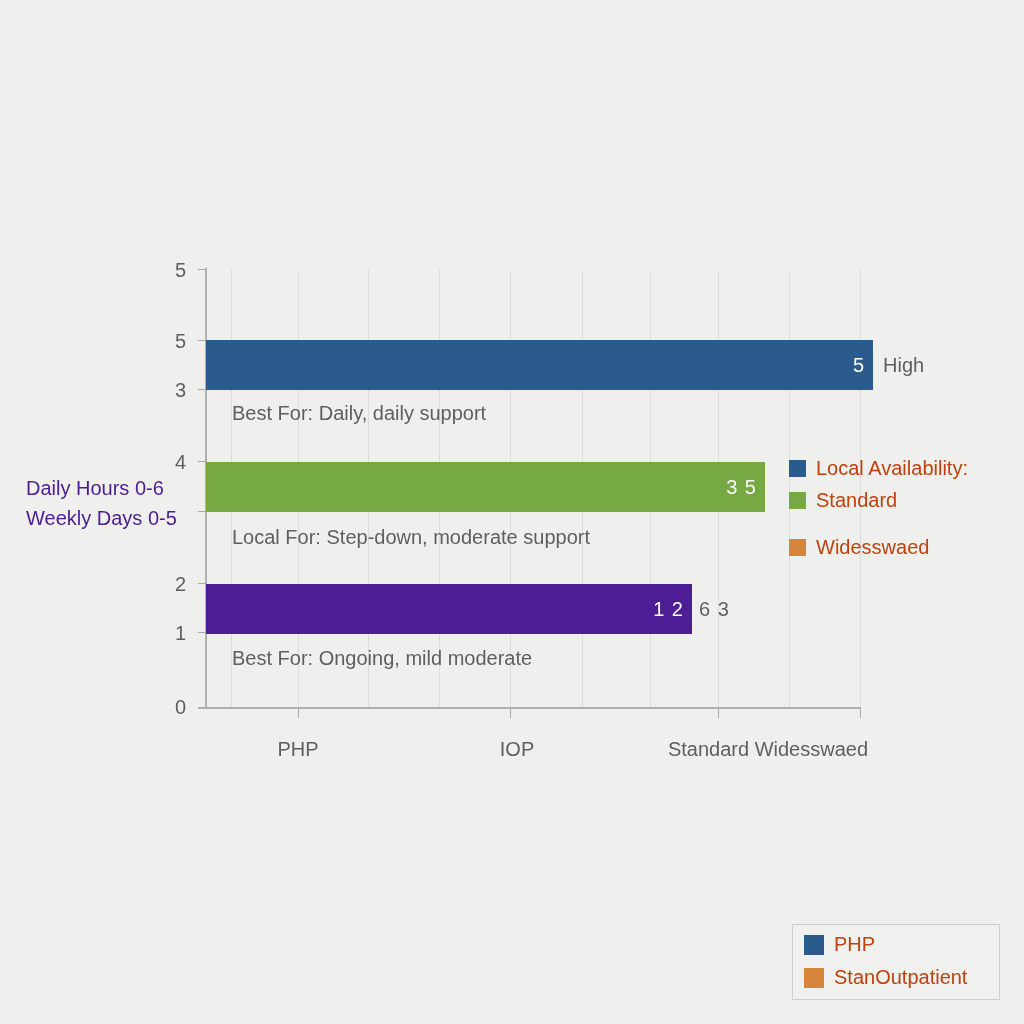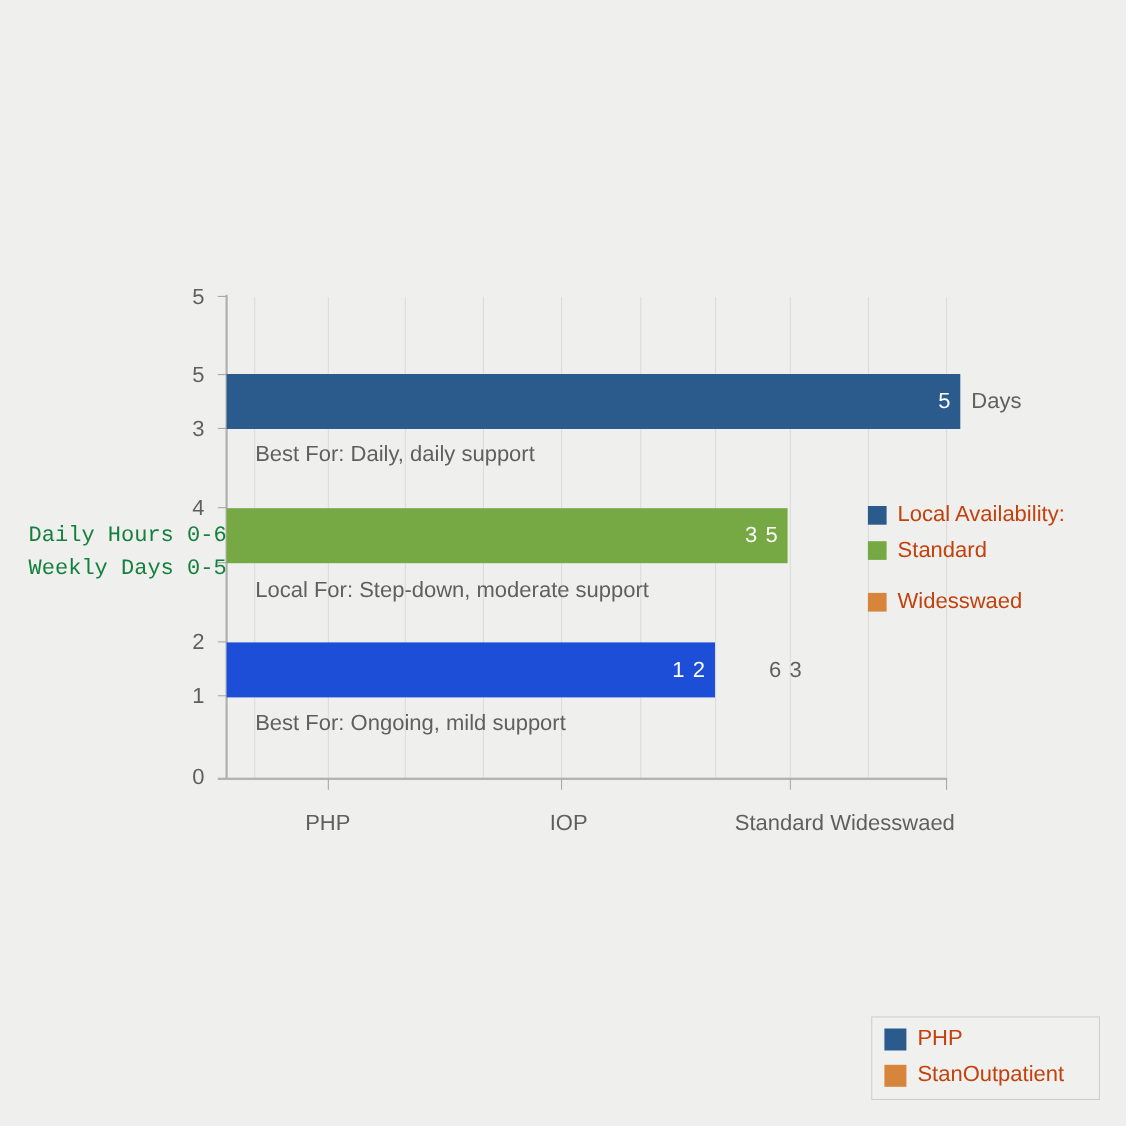--- a/index.html
+++ b/index.html
@@ -13,21 +13,21 @@
   .ytick-mark { position:absolute; left:198px; width:8px; height:1px; background:#a9a9a9; }
   .yaxis { position:absolute; left:205px; top:268px; width:2px; height:440px; background:#b0b0b0; }
   .xaxis { position:absolute; left:198px; top:707px; width:663px; height:2px; background:#b0b0b0; }
   .grid { position:absolute; top:270px; width:1px; height:437px; background:#dcdcdc; }
   .xtick-mark { position:absolute; top:708px; width:1px; height:10px; background:#a9a9a9; }
   .xlabel { position:absolute; top:738px; font-size:20px; color:#5f5f5f; white-space:nowrap; transform:translateX(-50%); }
   .bar { position:absolute; left:206px; height:50px; }
   .bar-value { position:absolute; right:8px; top:0; line-height:50px; font-size:20px; color:#ffffff; letter-spacing:1px; }
   .outside-label { position:absolute; font-size:20px; color:#5f5f5f; line-height:50px; white-space:nowrap; }
   .bestfor { position:absolute; left:232px; font-size:20px; color:#5f5f5f; white-space:nowrap; }
-  .ylabel { position:absolute; left:26px; font-size:20px; color:#15803d; line-height:30px; white-space:nowrap;font-family:Liberation Mono, monospace; }
+  .ylabel { position:absolute; left:26px; font-size:20px; color:#4c1d95; line-height:30px; white-space:nowrap; }
   .legend-row { position:absolute; display:flex; align-items:center; font-size:20px; color:#c2410c; white-space:nowrap; }
   .swatch { width:17px; height:17px; margin-right:10px; display:inline-block; }
   .legend-box { position:absolute; left:792px; top:924px; width:206px; height:74px; border:1px solid #cfcfcf; background:#f0f0ef; }
 </style>
 </head>
 <body>
 
 <div>
 
   <div class="grid" style="left:231px"></div>
@@ -66,33 +66,33 @@
   <div class="xtick-mark" style="left:510px"></div>
   <div class="xtick-mark" style="left:718px"></div>
   <div class="xtick-mark" style="left:860px"></div>
   <div class="xlabel" style="left:298px">PHP</div>
   <div class="xlabel" style="left:517px">IOP</div>
   <div class="xlabel" style="left:768px">Standard Widesswaed</div>
 
   <div class="bar" style="top:340px; width:667px; background:#2a5b8c">
     <span class="bar-value">5</span>
   </div>
-  <div class="outside-label" style="left:883px; top:340px">Days</div>
+  <div class="outside-label" style="left:883px; top:340px">High</div>
   <div class="bestfor" style="top:402px">Best For: Daily, daily support</div>
 
-  <div class="bar" style="top:462px; width:510px; background:#76a943">
+  <div class="bar" style="top:462px; width:559px; background:#76a943">
     <span class="bar-value">3 5</span>
   </div>
   <div class="bestfor" style="top:526px">Local For: Step-down, moderate support</div>
 
-  <div class="bar" style="top:584px; width:444px; background:#1d4ed8">
+  <div class="bar" style="top:584px; width:486px; background:#4c1d95">
     <span class="bar-value">1 2</span>
   </div>
   <div class="outside-label" style="left:699px; top:584px; letter-spacing:1px">6 3</div>
-  <div class="bestfor" style="top:647px">Best For: Ongoing, mild support</div>
+  <div class="bestfor" style="top:647px">Best For: Ongoing, mild moderate</div>
 
   <div class="legend-row" style="left:789px; top:457px">
     <span class="swatch" style="background:#2a5b8c"></span>
     <span>Local Availability:</span>
   </div>
   <div class="legend-row" style="left:789px; top:489px">
     <span class="swatch" style="background:#76a943"></span>
     <span>Standard</span>
   </div>
   <div class="legend-row" style="left:789px; top:536px">

